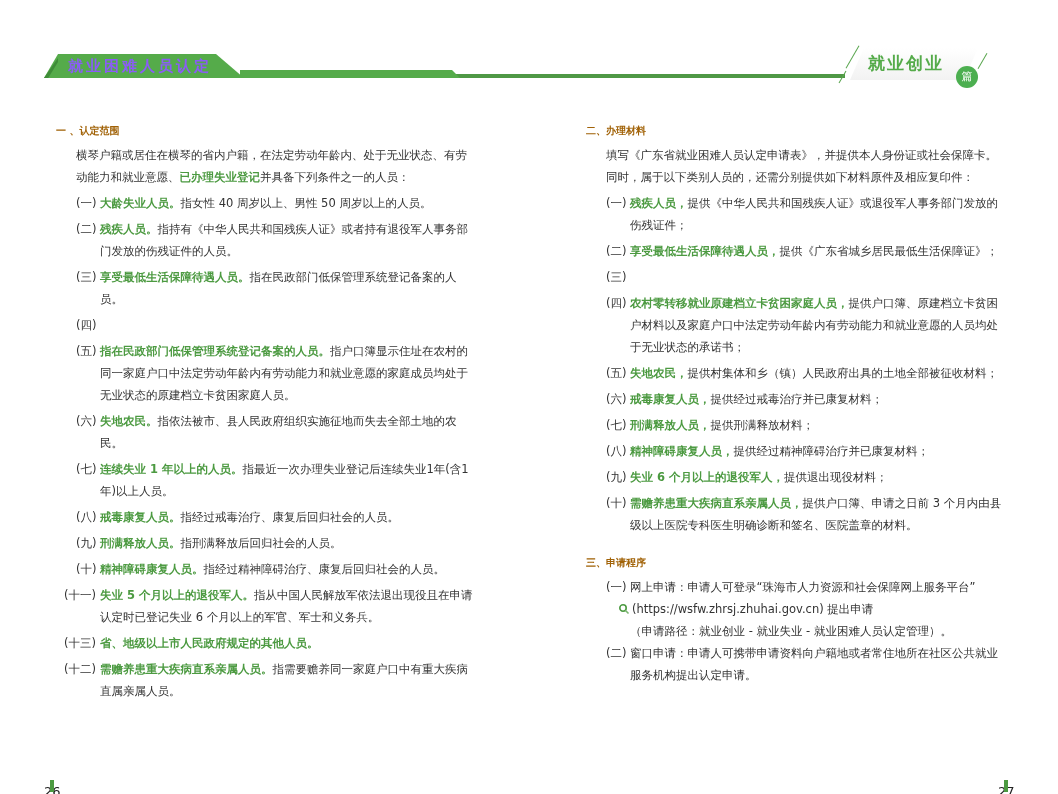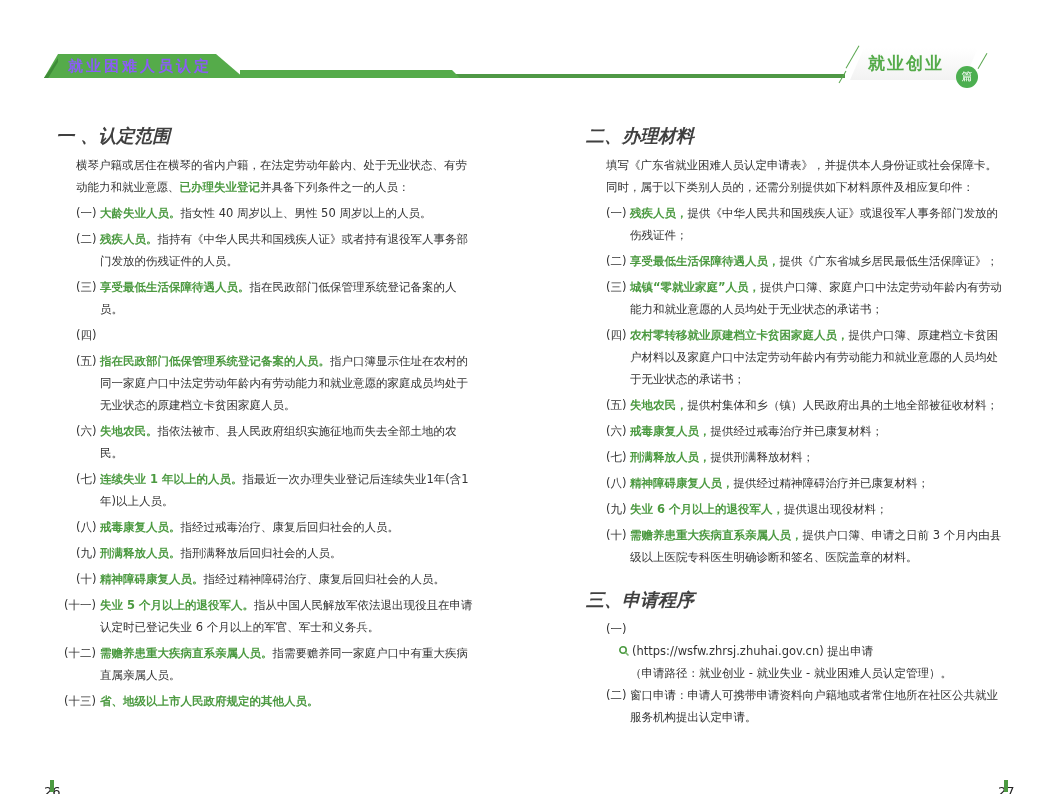--- a/index.html
+++ b/index.html
@@ -39,21 +39,21 @@
   .badge-circle {
     position: absolute; left: 956px; top: 66px; width: 22px; height: 22px; border-radius: 50%;
     background: #4caf50; color: #fff; font-size: 11px; text-align: center; line-height: 22px;
   }
   .slash { position: absolute; width: 1px; background: #5aa64f; transform: rotate(30deg); }
 
   .col { position: absolute; top: 124px; }
   .col.left { left: 56px; width: 420px; }
   .col.right { left: 586px; width: 420px; }
 
-  .section-title { font-size: 18px; font-weight: bold; color: #404040; margin-bottom: 6px; font-style: italic; }
+  .section-title { font-size: 10px; font-weight: bold; color: #a16207; margin-bottom: 6px; }
   .para { font-size: 11.5px; line-height: 22px; color: #333; padding-left: 20px; }
   .hl { color: #4c9a41; font-weight: bold; }
 
   .item { display: flex; font-size: 11.5px; line-height: 22px; margin-top: 4px; color: #333; }
   .item .num { flex: 0 0 auto; white-space: nowrap; }
   .item .txt { flex: 1 1 auto; }
   .item.l1 { padding-left: 20px; }
   .item.l1 .num { width: 24px; }
   .item.l2 { padding-left: 8px; }
   .item.l2 .num { width: 36px; }
@@ -124,45 +124,44 @@
       </div>
       <div class="item l1">
         <span class="num">(十)</span>
         <span class="txt"><span class="hl">精神障碍康复人员。</span><span>指经过精神障碍治疗、康复后回归社会的人员。</span></span>
       </div>
       <div class="item l2">
         <span class="num">(十一)</span>
         <span class="txt"><span class="hl">失业 5 个月以上的退役军人。</span><span>指从中国人民解放军依法退出现役且在申请认定时已登记失业 6 个月以上的军官、军士和义务兵。</span></span>
       </div>
       <div class="item l2">
+        <span class="num">(十三)</span>
+        <span class="txt"><span class="hl">省、地级以上市人民政府规定的其他人员。</span><span></span></span>
+      </div>
+      <div class="item l2">
         <span class="num">(十二)</span>
         <span class="txt"><span class="hl">需赡养患重大疾病直系亲属人员。</span><span>指需要赡养同一家庭户口中有重大疾病直属亲属人员。</span></span>
-      </div>
-      <div class="item l2">
-        <span class="num">(十三)</span>
-        <span class="txt"><span class="hl">省、地级以上市人民政府规定的其他人员。</span><span></span></span>
       </div>
     </div>
 </div>
 
 <div class="col right">
   <div class="section-title">二、办理材料</div>
   <div class="para">填写《广东省就业困难人员认定申请表》，并提供本人身份证或社会保障卡。同时，属于以下类别人员的，还需分别提供如下材料原件及相应复印件：</div>
   <div id="right-items">
       <div class="item l1">
         <span class="num">(一)</span>
         <span class="txt"><span class="hl">残疾人员，</span><span>提供《中华人民共和国残疾人证》或退役军人事务部门发放的伤残证件；</span></span>
       </div>
       <div class="item l1">
         <span class="num">(二)</span>
         <span class="txt"><span class="hl">享受最低生活保障待遇人员，</span><span>提供《广东省城乡居民最低生活保障证》；</span></span>
       </div>
       <div class="item l1">
         <span class="num">(三)</span>
-        <span class="txt"><span class="hl">城镇“零就业家庭”人员，</span><span>提供户口簿、家庭户口中法定劳动年龄内有劳动能力和就业意愿的人员均处于无业状态的承诺书；</span></span>
       </div>
       <div class="item l1">
         <span class="num">(四)</span>
         <span class="txt"><span class="hl">农村零转移就业原建档立卡贫困家庭人员，</span><span>提供户口簿、原建档立卡贫困户材料以及家庭户口中法定劳动年龄内有劳动能力和就业意愿的人员均处于无业状态的承诺书；</span></span>
       </div>
       <div class="item l1">
         <span class="num">(五)</span>
         <span class="txt"><span class="hl">失地农民，</span><span>提供村集体和乡（镇）人民政府出具的土地全部被征收材料；</span></span>
       </div>
       <div class="item l1">
@@ -183,20 +182,21 @@
       </div>
       <div class="item l1">
         <span class="num">(十)</span>
         <span class="txt"><span class="hl">需赡养患重大疾病直系亲属人员，</span><span>提供户口簿、申请之日前 3 个月内由县级以上医院专科医生明确诊断和签名、医院盖章的材料。</span></span>
       </div>
     </div>
 
   <div class="section-title" style="margin-top:20px;">三、申请程序</div>
   <div class="item l1" style="margin-top:0;">
     <span class="num">(一)</span>
+    <span class="txt">网上申请：申请人可登录“珠海市人力资源和社会保障网上服务平台”</span>
   </div>
   <div class="link-line">
     <svg class="link-icon" viewBox="0 0 12 12">
       <circle cx="5" cy="5" r="3.2" fill="none" stroke="#4c9a41" stroke-width="1.6"></circle>
       <line x1="7.2" y1="7.2" x2="10.5" y2="10.5" stroke="#7ab56f" stroke-width="1.6"></line>
     </svg><span>(https://wsfw.zhrsj.zhuhai.gov.cn) 提出申请</span>
   </div>
   <div class="path-line">（申请路径：就业创业 - 就业失业 - 就业困难人员认定管理）。</div>
   <div class="item l1" style="margin-top:0;">
     <span class="num">(二)</span>

